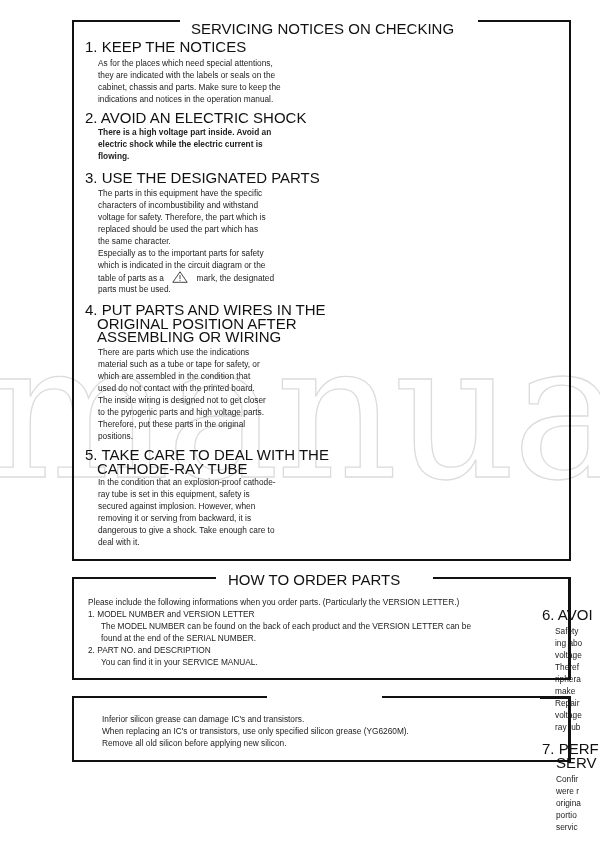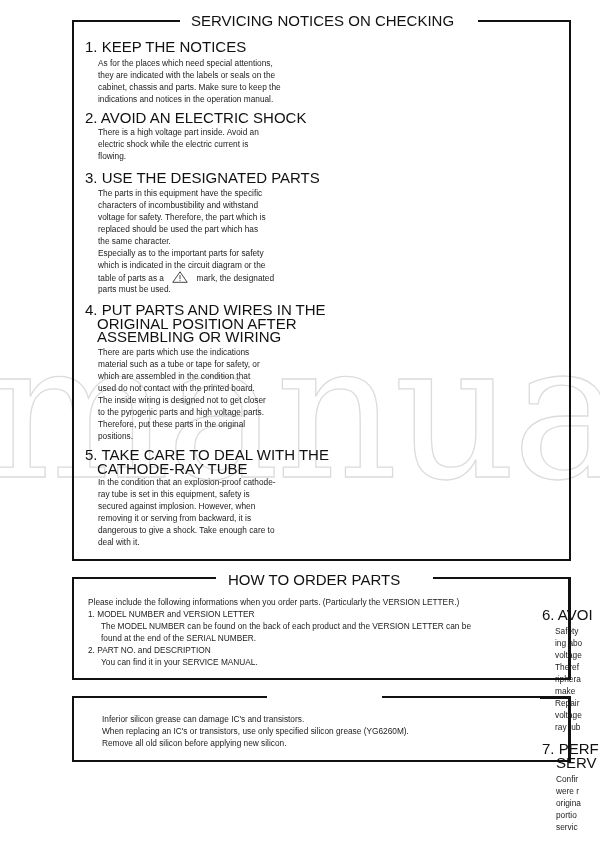--- a/index.html
+++ b/index.html
@@ -23,33 +23,33 @@
   .tri { display: inline-block; vertical-align: -2px; }
 
   .side { position: absolute; left: 540px; z-index: 2; white-space: nowrap; overflow: hidden; width: 60px; }
 </style>
 </head>
 <body>
 
 <div class="watermark">manuali</div>
 
 <div class="box" style="left:72px; top:20px; width:499px; height:541px;"></div>
-<div class="box-title" style="left:183px; top:12px; z-index:2; padding:0 8px;">SERVICING NOTICES ON CHECKING</div>
+<div class="box-title" style="left:183px; top:20px; z-index:2; padding:0 8px;">SERVICING NOTICES ON CHECKING</div>
 <div class="gap" style="left:180px; top:18px; width:298px; z-index:1;"></div>
 
 <div class="heading" style="left:85px; top:40px; z-index:2;">1. KEEP THE NOTICES</div>
 <div class="para" style="left:98px; top:57px; z-index:2;">
   <div>As for the places which need special attentions,</div>
   <div>they are indicated with the labels or seals on the</div>
   <div>cabinet, chassis and parts. Make sure to keep the</div>
   <div>indications and notices in the operation manual.</div>
 </div>
 
 <div class="heading" style="left:85px; top:111px; z-index:2;">2. AVOID AN ELECTRIC SHOCK</div>
-<div class="para" style="left:98px; top:126px; z-index:2;">
+<div class="para" style="left:98px; top:126px; z-index:2;font-weight:bold;">
   <div>There is a high voltage part inside. Avoid an</div>
   <div>electric shock while the electric current is</div>
   <div>flowing.</div>
 </div>
 
 <div class="heading" style="left:85px; top:171px; z-index:2;">3. USE THE DESIGNATED PARTS</div>
 <div class="para" style="left:98px; top:187px; z-index:2;">
   <div>The parts in this equipment have the specific</div>
   <div>characters of incombustibility and withstand</div>
   <div>voltage for safety. Therefore, the part which is</div>

